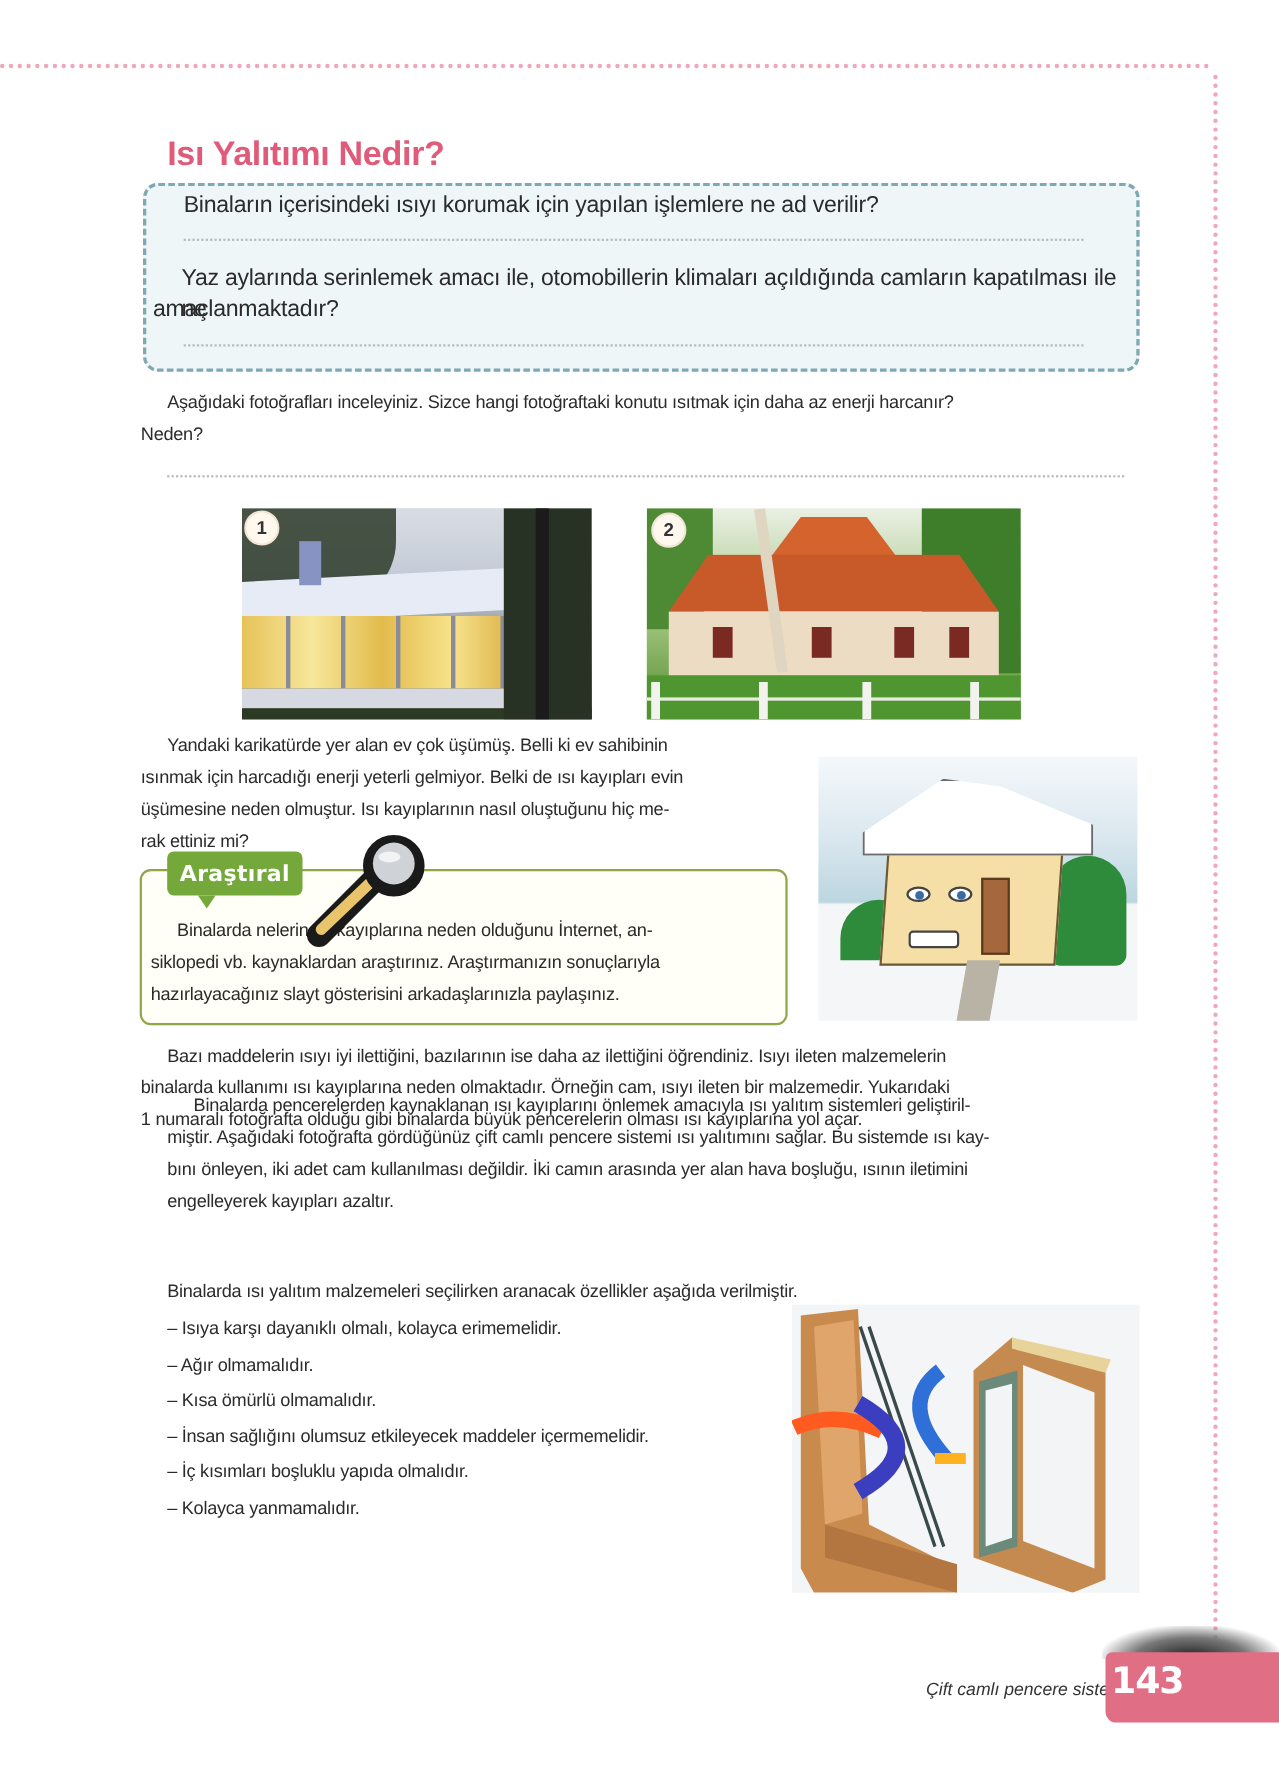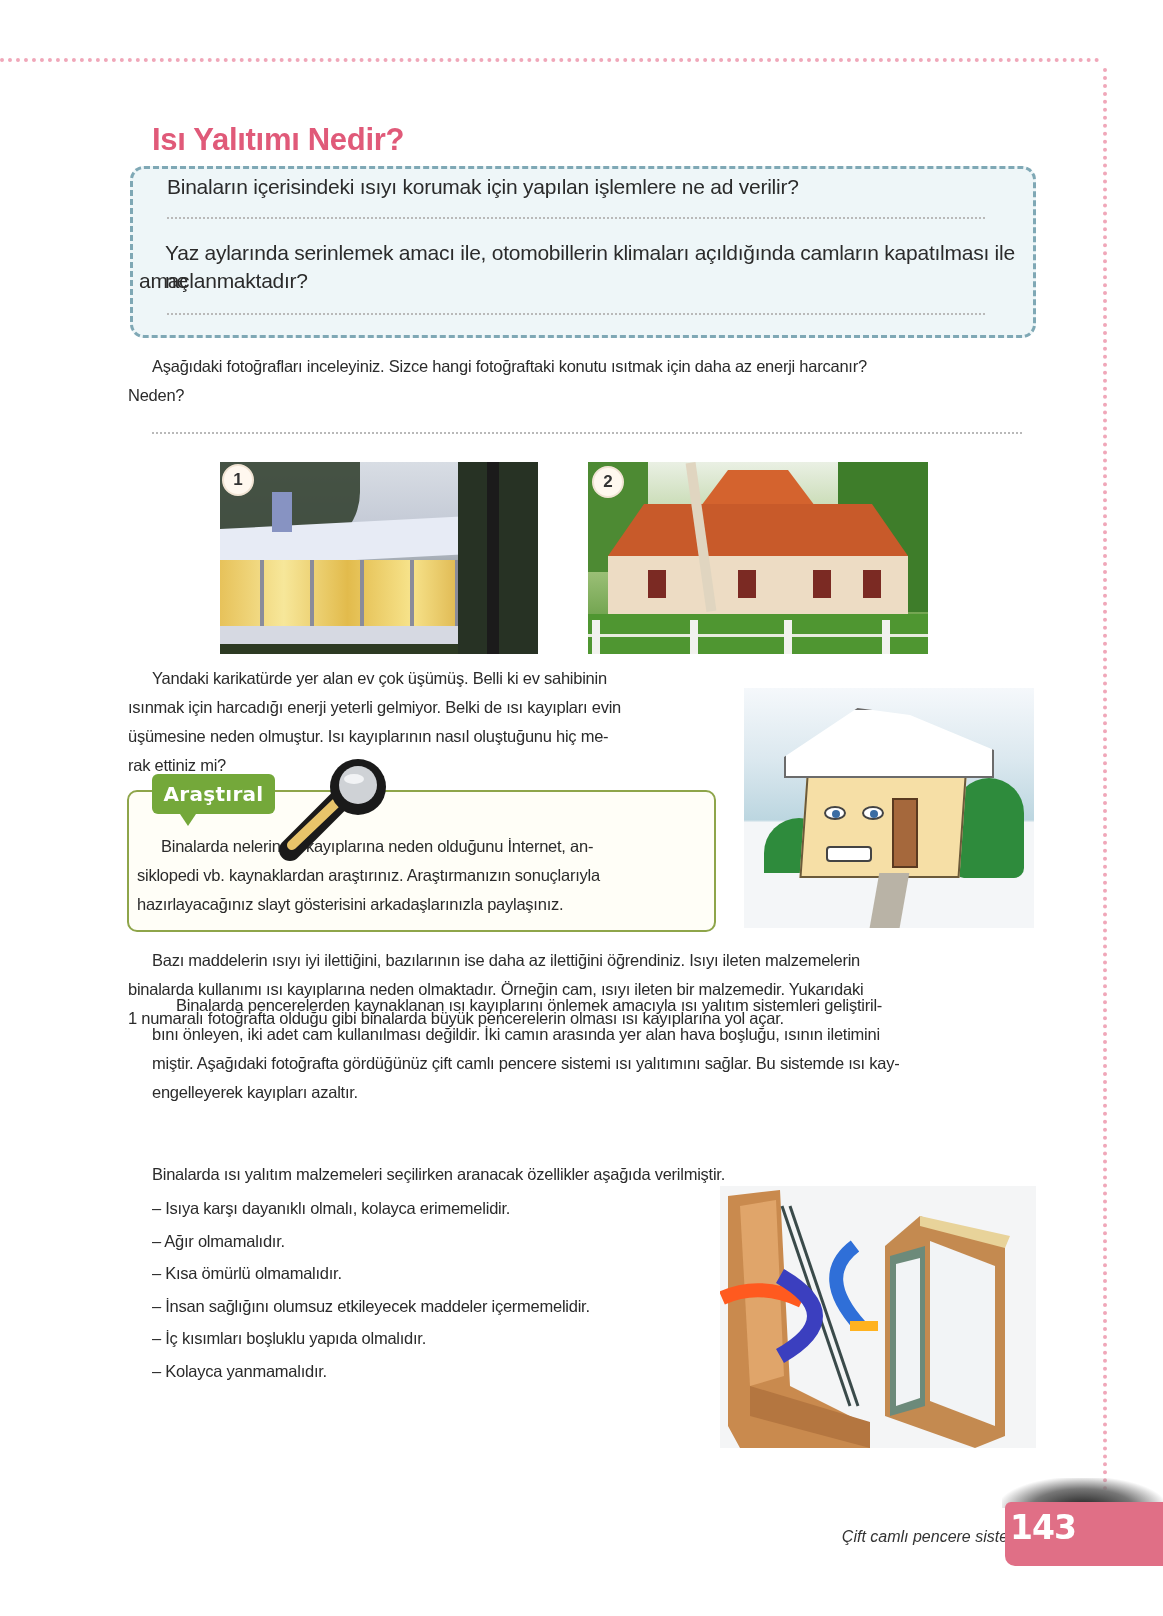--- a/index.html
+++ b/index.html
@@ -200,22 +200,22 @@
 </svg>
 
 <div class="para" style="left:128px; top:946px; width:906px;">
   <div class="indent">Bazı maddelerin ısıyı iyi ilettiğini, bazılarının ise daha az ilettiğini öğrendiniz. Isıyı ileten malzemelerin</div>
   <div>binalarda kullanımı ısı kayıplarına neden olmaktadır. Örneğin cam, ısıyı ileten bir malzemedir. Yukarıdaki</div>
   <div>1 numaralı fotoğrafta olduğu gibi binalarda büyük pencerelerin olması ısı kayıplarına yol açar.</div>
 </div>
 
 <div class="para" style="left:128px; top:991px; width:906px;margin-left:24px;">
   <div class="indent">Binalarda pencerelerden kaynaklanan ısı kayıplarını önlemek amacıyla ısı yalıtım sistemleri geliştiril-</div>
+  <div>miştir. Aşağıdaki fotoğrafta gördüğünüz çift camlı pencere sistemi ısı yalıtımını sağlar. Bu sistemde ısı kay-</div>
   <div>bını önleyen, iki adet cam kullanılması değildir. İki camın arasında yer alan hava boşluğu, ısının iletimini</div>
-  <div>miştir. Aşağıdaki fotoğrafta gördüğünüz çift camlı pencere sistemi ısı yalıtımını sağlar. Bu sistemde ısı kay-</div>
   <div>engelleyerek kayıpları azaltır.</div>
 </div>
 
 <div class="para" style="left:152px; top:1160px; width:880px;">Binalarda ısı yalıtım malzemeleri seçilirken aranacak özellikler aşağıda verilmiştir.</div>
 <div class="para" style="left:152px; top:1192px; width:560px; line-height:32.5px;">
   <div>– Isıya karşı dayanıklı olmalı, kolayca erimemelidir.</div>
   <div>– Ağır olmamalıdır.</div>
   <div>– Kısa ömürlü olmamalıdır.</div>
   <div>– İnsan sağlığını olumsuz etkileyecek maddeler içermemelidir.</div>
   <div>– İç kısımları boşluklu yapıda olmalıdır.</div>

